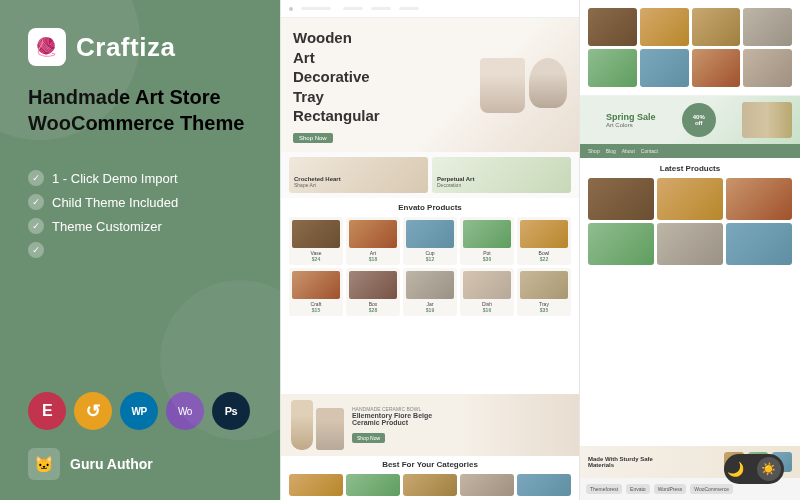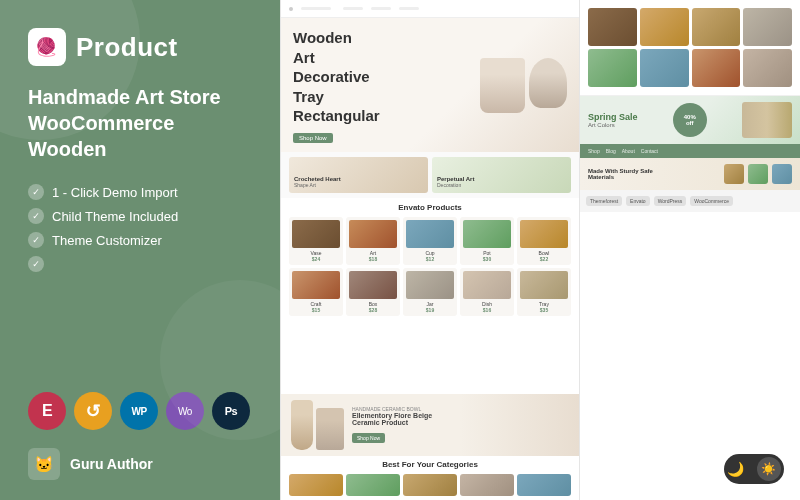--- a/index.html
+++ b/index.html
@@ -56,25 +56,25 @@
       font-size: 18px;
     }
     .brand-name {
       color: #fff;
       font-size: 26px;
       font-weight: 700;
       letter-spacing: 0.5px;
     }
 
     .tagline {
-      color: #ffffff;
+      color: #000000;
       font-size: 20px;
       font-weight: 700;
       line-height: 1.3;
-      margin-bottom: 22px;
+      margin-bottom: 34px;
     }
 
     .features-list {
       list-style: none;
       margin-bottom: 24px;
     }
     .features-list li {
       color: #fff;
       font-size: 13px;
       margin-bottom: 8px;
@@ -399,20 +399,21 @@
     .right-spring {
       background: linear-gradient(135deg, #e8f0e8 50%, #c8e0c8 100%);
       padding: 6px 8px;
       display: flex;
       align-items: center;
       justify-content: space-between;
       min-height: 44px;
     }
     .spring-text {
       font-size: 7px;
+      margin-left: 18px;
     }
     .spring-title {
       font-size: 9px;
       font-weight: 700;
       color: #4a7a4a;
     }
     .spring-sub {
       font-size: 6px;
       color: #666;
     }
@@ -559,26 +560,26 @@
   </style>
 </head>
 <body>
 
 <div class="left-panel">
   <div>
     <div class="brand-row">
       <div class="brand-logo">
         <span>🧶</span>
       </div>
-      <span class="brand-name">Product</span>
+      <span class="brand-name">Craftiza</span>
     </div>
 
     <div class="tagline">
       <div>Handmade Art Store</div>
-      <div>WooCommerce Wooden</div>
+      <div>WooCommerce Theme</div>
     </div>
 
     <ul class="features-list">
       <li>
         <span class="check-icon">✓</span>
         <span>1 - Click Demo Import</span>
       </li>
       <li>
         <span class="check-icon">✓</span>
         <span>Child Theme Included</span>
@@ -753,20 +754,31 @@
     <div class="pencils-preview"></div>
   </div>
 
   <div class="right-topbar">
     <span class="topbar-link">Shop</span>
     <span class="topbar-link">Blog</span>
     <span class="topbar-link">About</span>
     <span class="topbar-link">Contact</span>
   </div>
 
+  <div class="right-latest">
+    <div class="right-section-title">Latest Products</div>
+    <div class="latest-grid">
+      <div class="latest-item l1"></div>
+      <div class="latest-item l2"></div>
+      <div class="latest-item l3"></div>
+      <div class="latest-item l4"></div>
+      <div class="latest-item l5"></div>
+      <div class="latest-item l6"></div>
+    </div>
+  </div>
 
   <div class="right-footer-banner">
     <div class="footer-banner-text">Made With Sturdy Safe Materials</div>
     <div class="footer-banner-items">
       <div class="footer-item fi1"></div>
       <div class="footer-item fi2"></div>
       <div class="footer-item fi3"></div>
     </div>
   </div>
 

